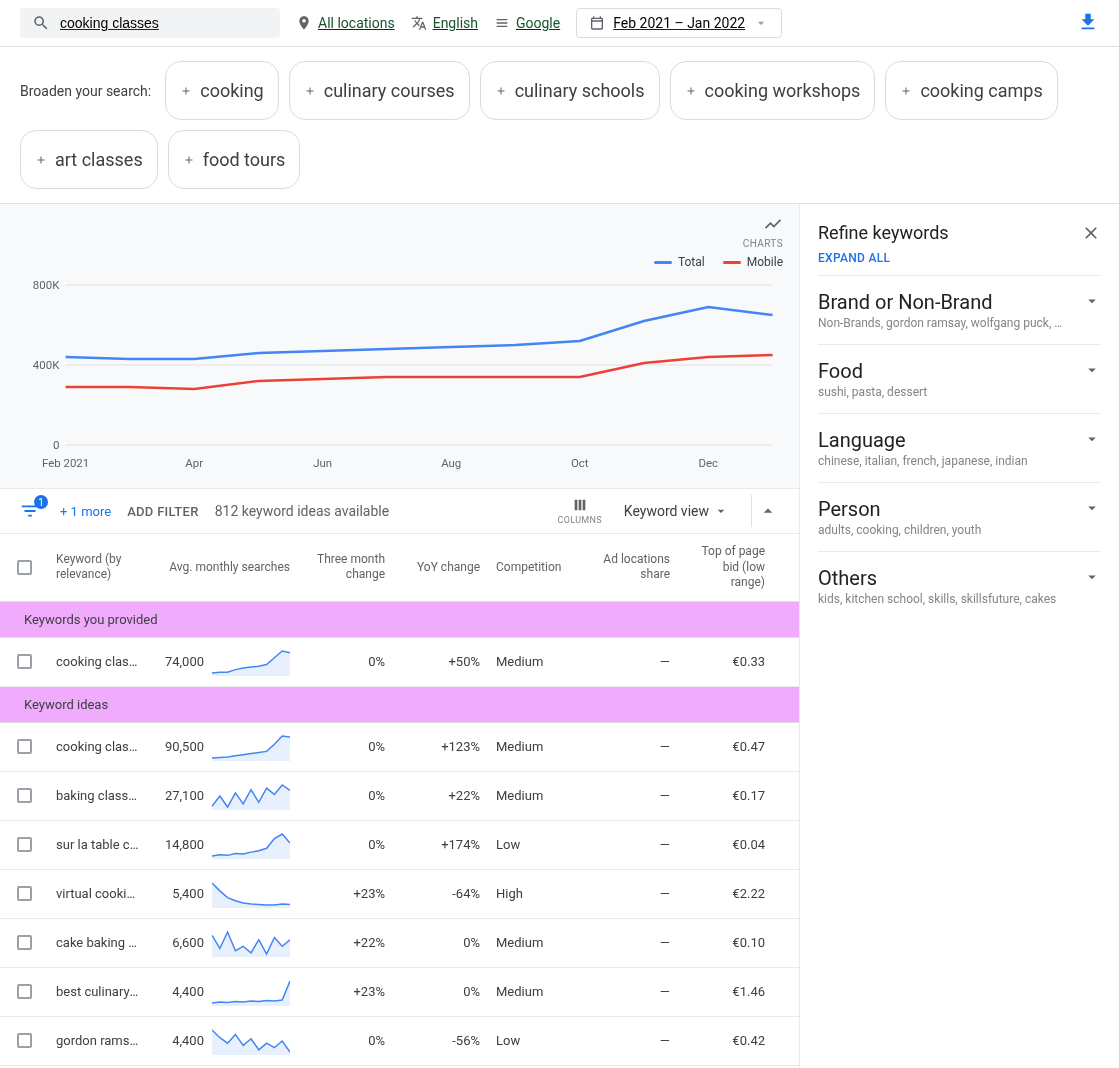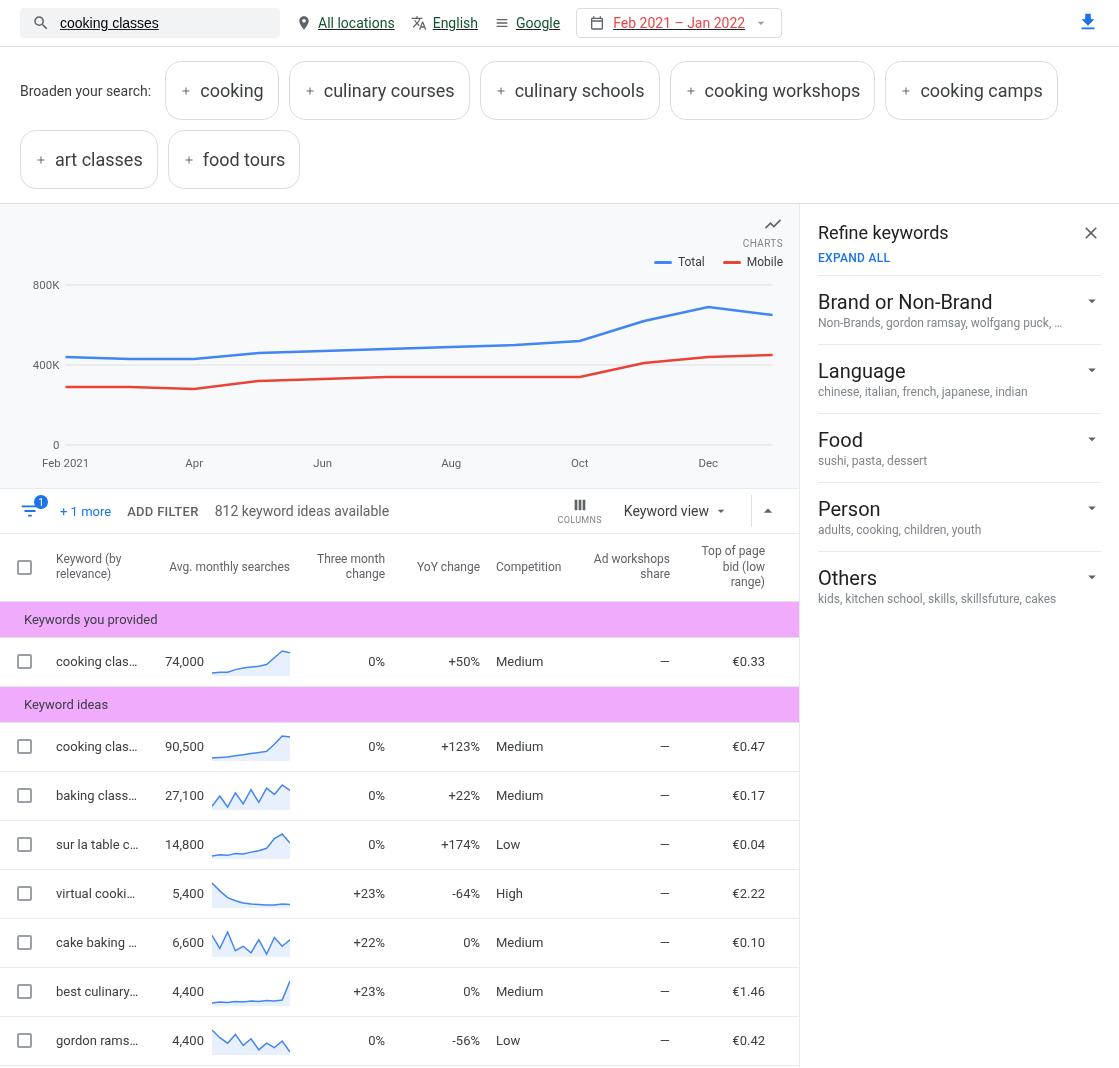--- a/index.html
+++ b/index.html
@@ -3,21 +3,21 @@
 <meta charset="utf-8">
 <style>
 * { box-sizing: border-box; margin: 0; padding: 0; }
 body { font-family: Roboto, Arial, sans-serif; font-size: 13px; color: #202124; background: #fff; width: 1119px; }
 .topbar { display: flex; align-items: center; padding: 8px 20px; gap: 16px; border-bottom: 1px solid #e0e0e0; text-decoration: underline; }
 .search-wrap { display: flex; align-items: center; background: #f1f3f4; border-radius: 4px; padding: 6px 12px; width: 260px; }
 .search-wrap svg { width: 18px; height: 18px; fill: #5f6368; margin-right: 10px; }
 .search-wrap input { border: none; background: transparent; outline: none; font-size: 14px; flex: 1; }
 .tb-item { display: flex; align-items: center; gap: 6px; color: #14532d; font-size: 14px; cursor: pointer; }
 .tb-item svg { width: 16px; height: 16px; fill: #5f6368; }
-.date-pill { display:flex; align-items:center; gap:8px; border:1px solid #dadce0; border-radius:4px; padding:6px 12px; font-size:14px; color:#ef4444; cursor:pointer;}
+.date-pill { display:flex; align-items:center; gap:8px; border:1px solid #dadce0; border-radius:4px; padding:6px 12px; font-size:14px; color:#000000; cursor:pointer;}
 .dl-icon { margin-left:auto; color:#1a73e8; cursor:pointer;}
 .dl-icon svg{width:22px;height:22px;fill:#1a73e8;}
 
 .broaden { display:flex; align-items:center; gap:10px; padding:14px 20px; border-bottom:1px solid #e0e0e0; flex-wrap:wrap;}
 .broaden-label{font-size:14px; color:#3c4043; margin-right:4px;}
 .chip{display:flex;align-items:center;gap:8px;border:1px solid #dadce0;border-radius:16px;padding:18px 14px;font-size:18px;color:#3c4043;cursor:pointer;}
 .chip svg{width:12px;height:12px;fill:#5f6368;}
 
 .main{display:flex;}
 .left{flex:1;min-width:0;}
@@ -239,21 +239,21 @@
 <div class="tbl">
   <div class="thead">
     <div class="th c-chk">
             <div class="chk"></div>
           </div>
     <div class="th c-kw">Keyword (by relevance)</div>
     <div class="th c-avg">Avg. monthly searches</div>
     <div class="th c-3m">Three month change</div>
     <div class="th c-yoy">YoY change</div>
     <div class="th c-comp">Competition</div>
-    <div class="th c-imp">Ad workshops share</div>
+    <div class="th c-imp">Ad locations share</div>
     <div class="th c-bid">Top of page bid (low range)</div>
   </div>
   <div class="section-hdr">Keywords you provided</div>
   <div id="rows-provided">
           <div class="row">
             <div class="td c-chk">
               <div class="chk"></div>
             </div>
             <div class="td c-kw">
               <span class="kw-text">cooking clas…</span>
@@ -464,29 +464,29 @@
   <div class="expand-all">EXPAND ALL</div>
   <div id="refine-groups">
         <div class="ref-grp">
           <div class="ref-title">Brand or Non-Brand</div>
           <div class="ref-sub">Non-Brands, gordon ramsay, wolfgang puck, …</div>
           <div class="ref-chev"><svg viewBox="0 0 24 24">
               <path d="M7 10l5 5 5-5z"></path>
             </svg></div>
         </div>
         <div class="ref-grp">
-          <div class="ref-title">Language</div>
-          <div class="ref-sub">chinese, italian, french, japanese, indian</div>
+          <div class="ref-title">Food</div>
+          <div class="ref-sub">sushi, pasta, dessert</div>
           <div class="ref-chev"><svg viewBox="0 0 24 24">
               <path d="M7 10l5 5 5-5z"></path>
             </svg></div>
         </div>
         <div class="ref-grp">
-          <div class="ref-title">Food</div>
-          <div class="ref-sub">sushi, pasta, dessert</div>
+          <div class="ref-title">Language</div>
+          <div class="ref-sub">chinese, italian, french, japanese, indian</div>
           <div class="ref-chev"><svg viewBox="0 0 24 24">
               <path d="M7 10l5 5 5-5z"></path>
             </svg></div>
         </div>
         <div class="ref-grp">
           <div class="ref-title">Person</div>
           <div class="ref-sub">adults, cooking, children, youth</div>
           <div class="ref-chev"><svg viewBox="0 0 24 24">
               <path d="M7 10l5 5 5-5z"></path>
             </svg></div>

